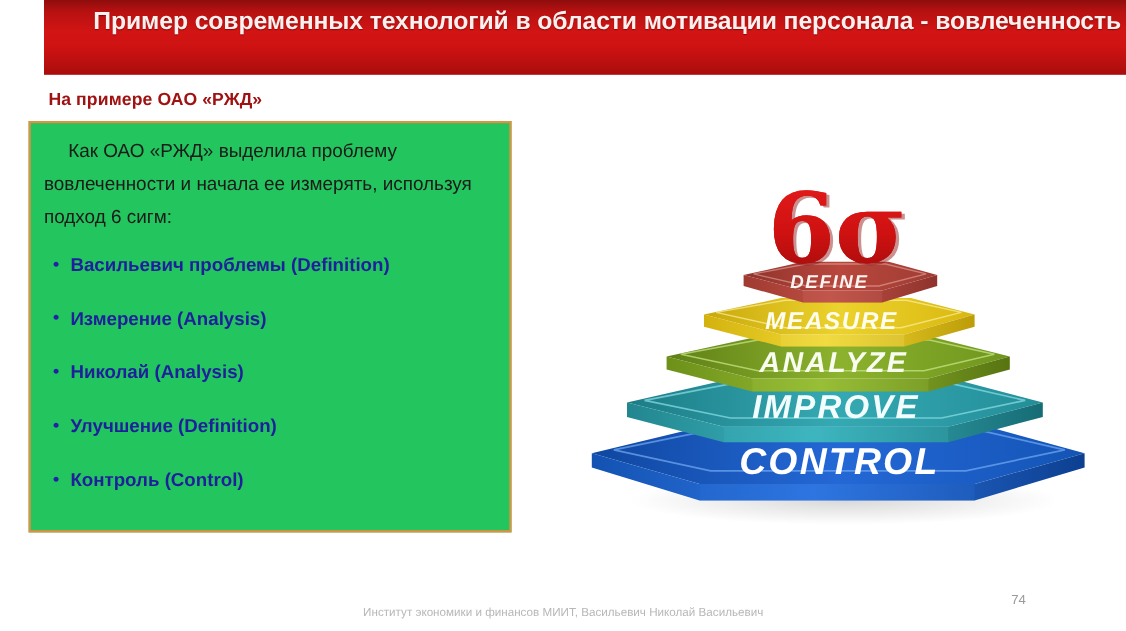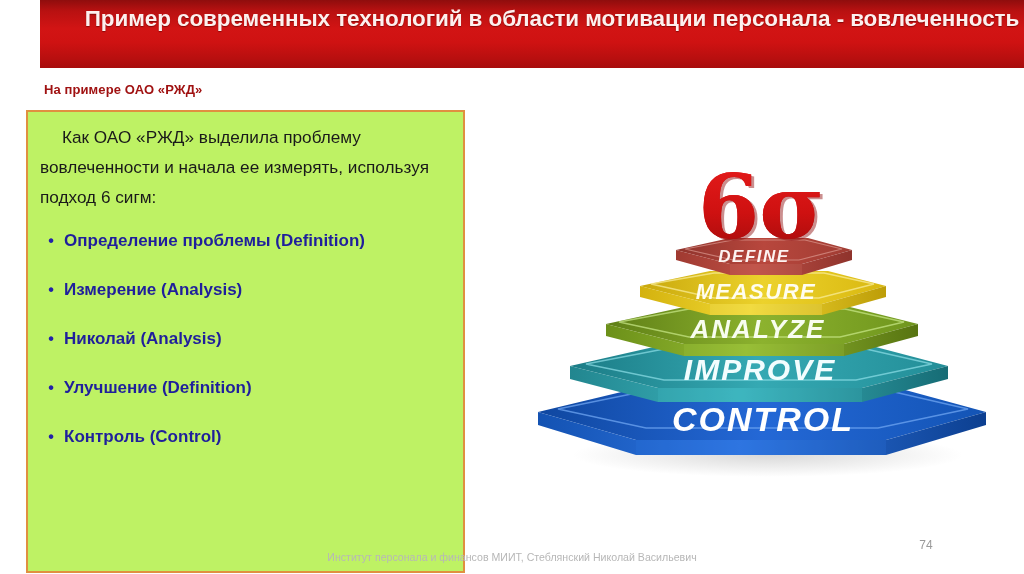--- a/index.html
+++ b/index.html
@@ -44,34 +44,34 @@
     text-shadow: 0 1px 1px rgba(80,0,0,0.55);
     padding: 0 40px;
     box-sizing: border-box;
   }
 
   
   .subtitle {
     position: absolute;
     left: 44px; top: 82px;
     color: #a01212;
-    font-size: 13px;
+    font-size: 16px;
     font-weight: bold;
     letter-spacing: 0.1px;
   }
 
   
   .content-box {
     position: absolute;
     left: 26px; top: 110px;
     width: 439px;
-    height: 463px;
+    height: 374px;
     box-sizing: border-box;
     border: 2px solid #e09040;
-    background: #bef264;
+    background: #22c55e;
   }
   .intro-para {
     position: absolute;
     left: 12px; top: 10px;
     width: 414px;
     color: #1a1a1a;
     font-size: 17.2px;
     line-height: 30px;
     text-indent: 22px;
   }
@@ -140,21 +140,21 @@
 <div class="subtitle">На примере ОАО «РЖД»</div>
 
 <div class="content-box">
 
   <div class="intro-para">Как ОАО «РЖД» выделила проблему вовлеченности и начала ее измерять, используя подход 6 сигм:</div>
 
   <div class="bullet-list">
 
     <div class="bullet-row">
       <span class="bullet-dot">•</span>
-      <span class="bullet-text">Определение проблемы (Definition)</span>
+      <span class="bullet-text">Васильевич проблемы (Definition)</span>
     </div>
 
     <div class="bullet-row">
       <span class="bullet-dot">•</span>
       <span class="bullet-text">Измерение (Analysis)</span>
     </div>
 
     <div class="bullet-row">
       <span class="bullet-dot">•</span>
       <span class="bullet-text">Николай (Analysis)</span>
@@ -286,15 +286,15 @@
     </g>
 
     <g>
       <text x="243" y="88" text-anchor="middle" font-family="'DejaVu Serif', serif" font-size="88" font-weight="bold" fill="url(#gLogo)">6σ</text>
       <text x="246" y="90" text-anchor="middle" font-family="'DejaVu Serif', serif" font-size="88" font-weight="bold" fill="#8d0909" opacity="0.45">6σ</text>
       <text x="243" y="88" text-anchor="middle" font-family="'DejaVu Serif', serif" font-size="88" font-weight="bold" fill="url(#gLogo)">6σ</text>
     </g>
   </svg>
 </div>
 
-<div class="footer-credit">Институт персонала и финансов МИИТ, Стеблянский Николай Васильевич</div>
+<div class="footer-credit">Институт экономики и финансов МИИТ, Васильевич Николай Васильевич</div>
 
 <div class="page-number">74</div>
 
 </body></html>

